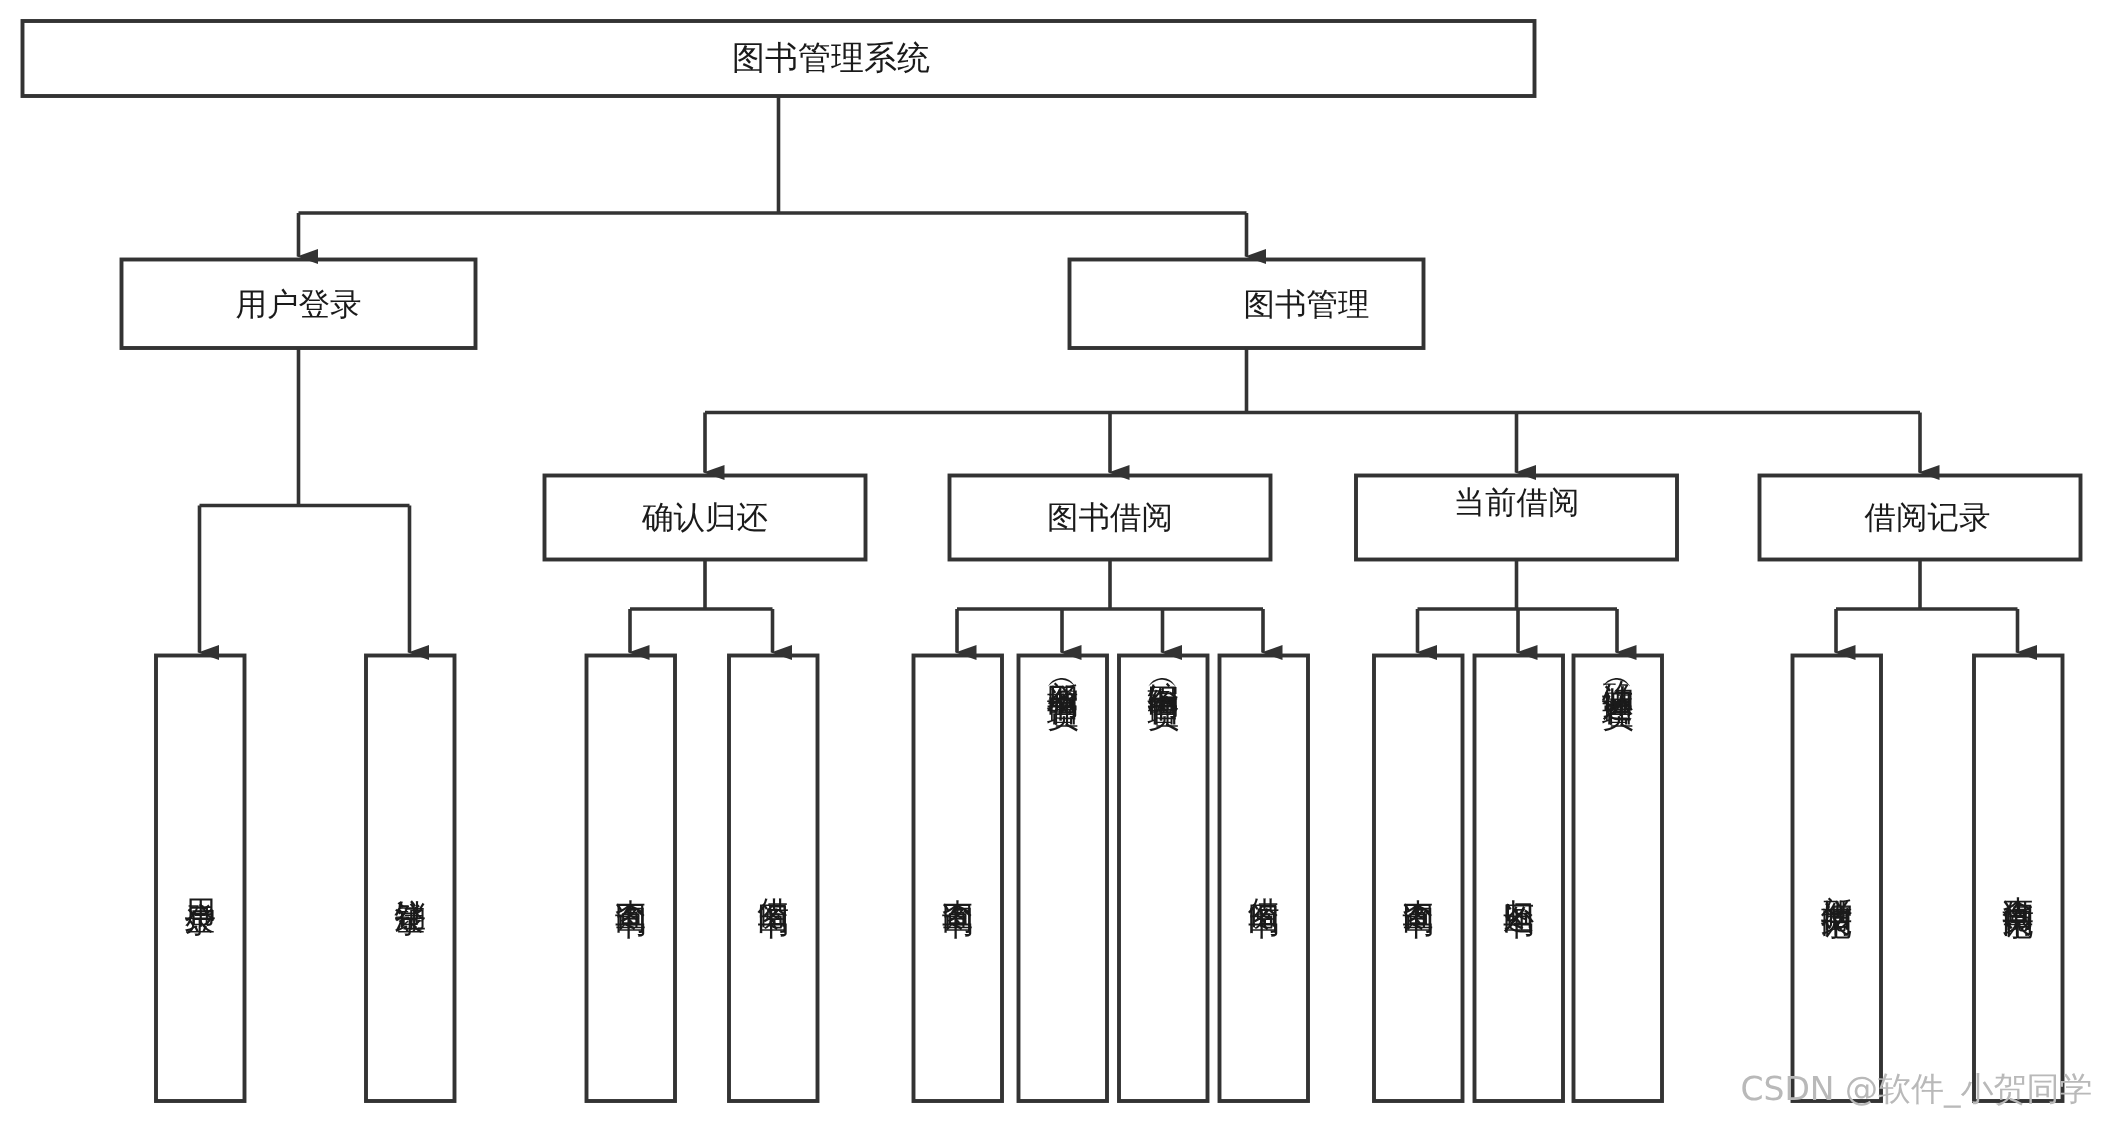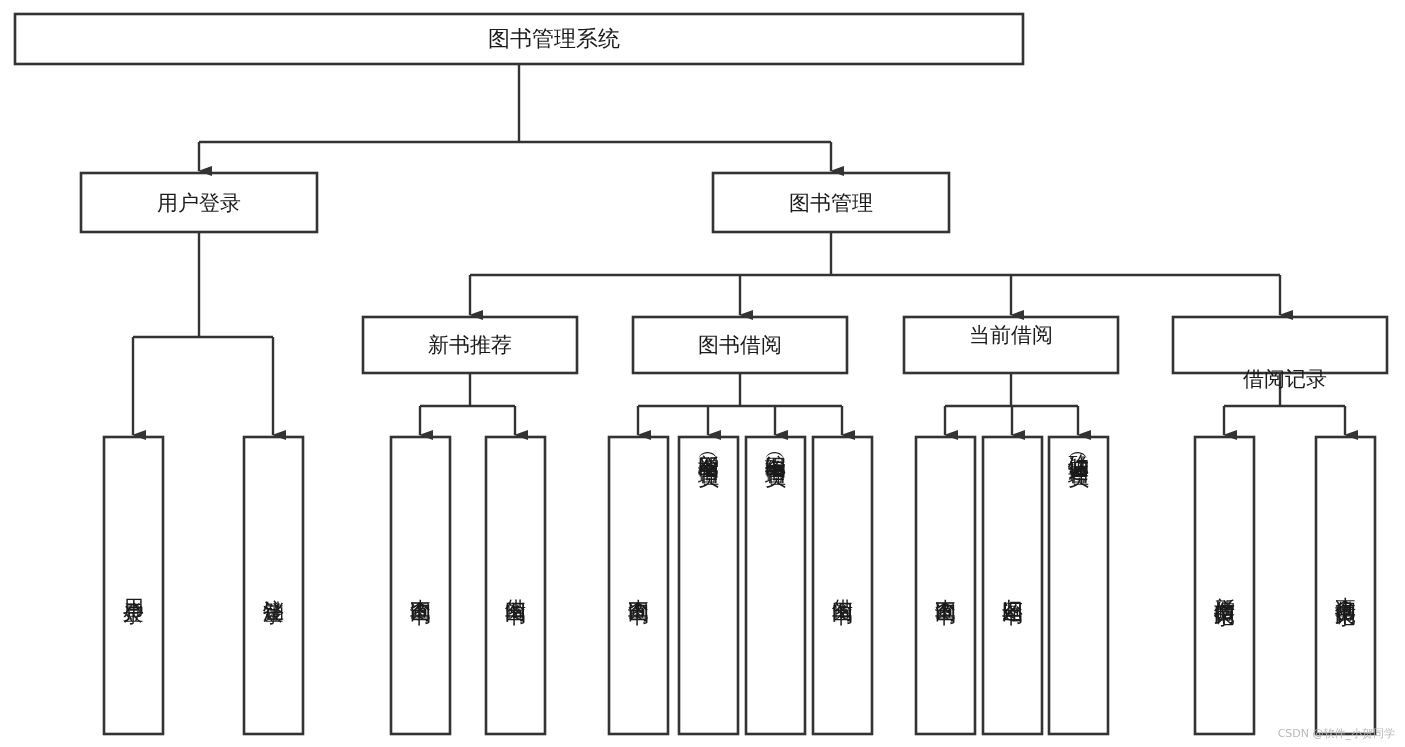--- a/index.html
+++ b/index.html
@@ -7,21 +7,21 @@
   body{
     width:1405px;height:747px;overflow:hidden;
     font-family:"DejaVu Sans","Liberation Sans",sans-serif;
   }
   #diagram-root{position:relative;width:1405px;height:747px;background:#fff;}
   svg#flow{position:absolute;left:0;top:0;width:1405px;height:747px;display:block;}
   .node-box{fill:#ffffff;stroke:#333333;stroke-width:2.6;}
   .connector{stroke:#333333;stroke-width:2.4;fill:none;}
   .watermark{
     position:absolute;right:10px;bottom:6px;
-    font-size:11px;color:#b9b9b9;
+    font-size:22px;color:#b9b9b9;
     font-family:"DejaVu Sans","Liberation Sans",sans-serif;
     white-space:nowrap;user-select:none;
   }
   .leaf-text-wrap{
     position:absolute;
     display:flex;align-items:center;justify-content:center;
     pointer-events:none;
   }
   .leaf-text{
     writing-mode:vertical-rl;
@@ -114,26 +114,26 @@
 
     <path class="connector" d="M1280,373 L1280,406"></path>
     <path class="connector" d="M1224,406 L1345,406"></path>
     <path class="connector" d="M1224,406 L1224,435" marker-end="url(#arrow)"></path>
     <path class="connector" d="M1345,406 L1345,435" marker-end="url(#arrow)"></path>
   </svg>
 
   <div class="box-text-wrap" style="left:15px;top:14px;width:1008px;height:50px;font-size:22px;margin-left:35px;">图书管理系统</div>
 
   <div class="box-text-wrap" style="left:81px;top:173px;width:236px;height:59px;font-size:21px;">用户登录</div>
-  <div class="box-text-wrap" style="left:713px;top:173px;width:236px;height:59px;font-size:21px;">图书管理</div>
+  <div class="box-text-wrap" style="left:713px;top:173px;width:236px;height:59px;font-size:21px;padding-left:40px;">图书管理</div>
 
-  <div class="box-text-wrap" style="left:363px;top:317px;width:214px;height:56px;font-size:21px;">新书推荐</div>
+  <div class="box-text-wrap" style="left:363px;top:317px;width:214px;height:56px;font-size:21px;">确认归还</div>
   <div class="box-text-wrap" style="left:633px;top:317px;width:214px;height:56px;font-size:21px;font-family:Liberation Mono, monospace;">图书借阅</div>
   <div class="box-text-wrap" style="left:904px;top:307px;width:214px;height:56px;font-size:21px;">当前借阅</div>
-  <div class="box-text-wrap" style="left:1173px;top:317px;width:224px;height:56px;font-size:21px;margin-top:34px;">借阅记录</div>
+  <div class="box-text-wrap" style="left:1173px;top:317px;width:224px;height:56px;font-size:21px;">借阅记录</div>
 
   <div class="leaf-text-wrap" style="left:104px;top:437px;width:59px;height:297px;">
     <span class="leaf-text">用户登录</span>
   </div>
   <div class="leaf-text-wrap" style="left:244px;top:437px;width:59px;height:297px;">
     <span class="leaf-text">注销登录</span>
   </div>
 
   <div class="leaf-text-wrap" style="left:391px;top:437px;width:59px;height:297px;">
     <span class="leaf-text">查询图书</span>

